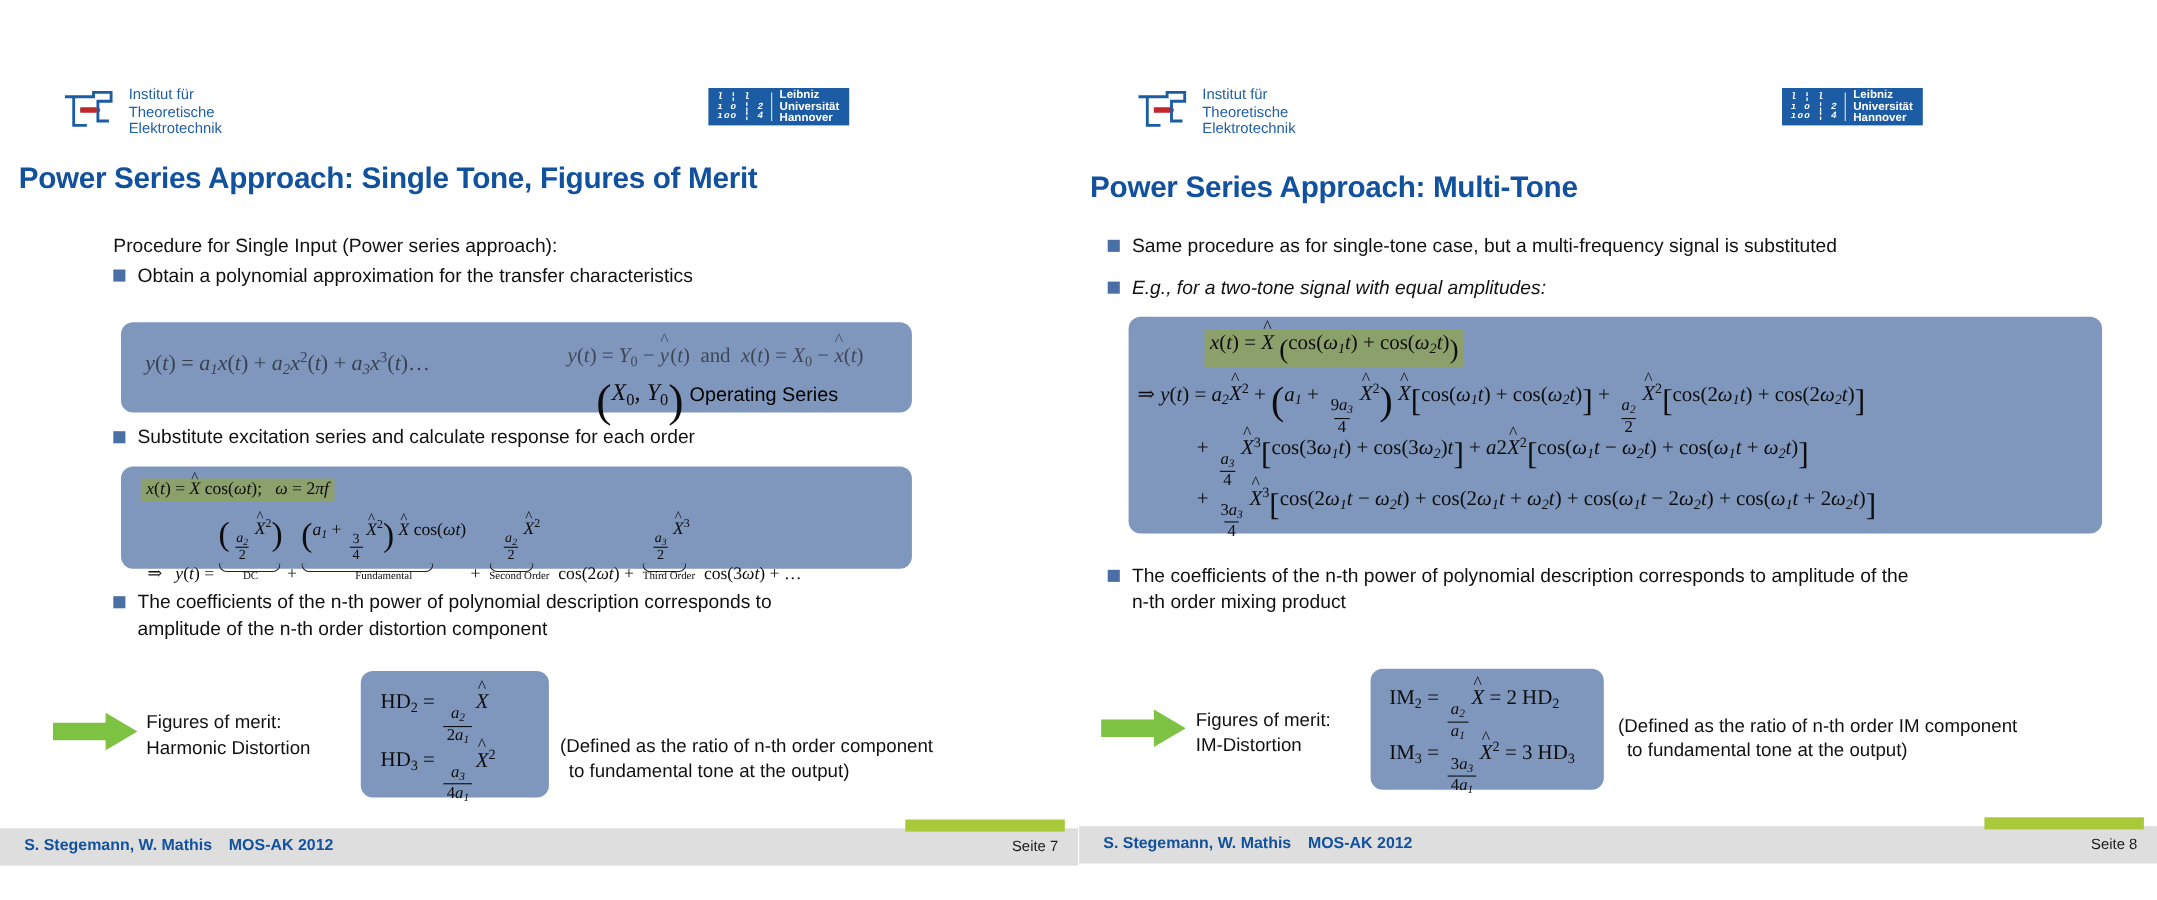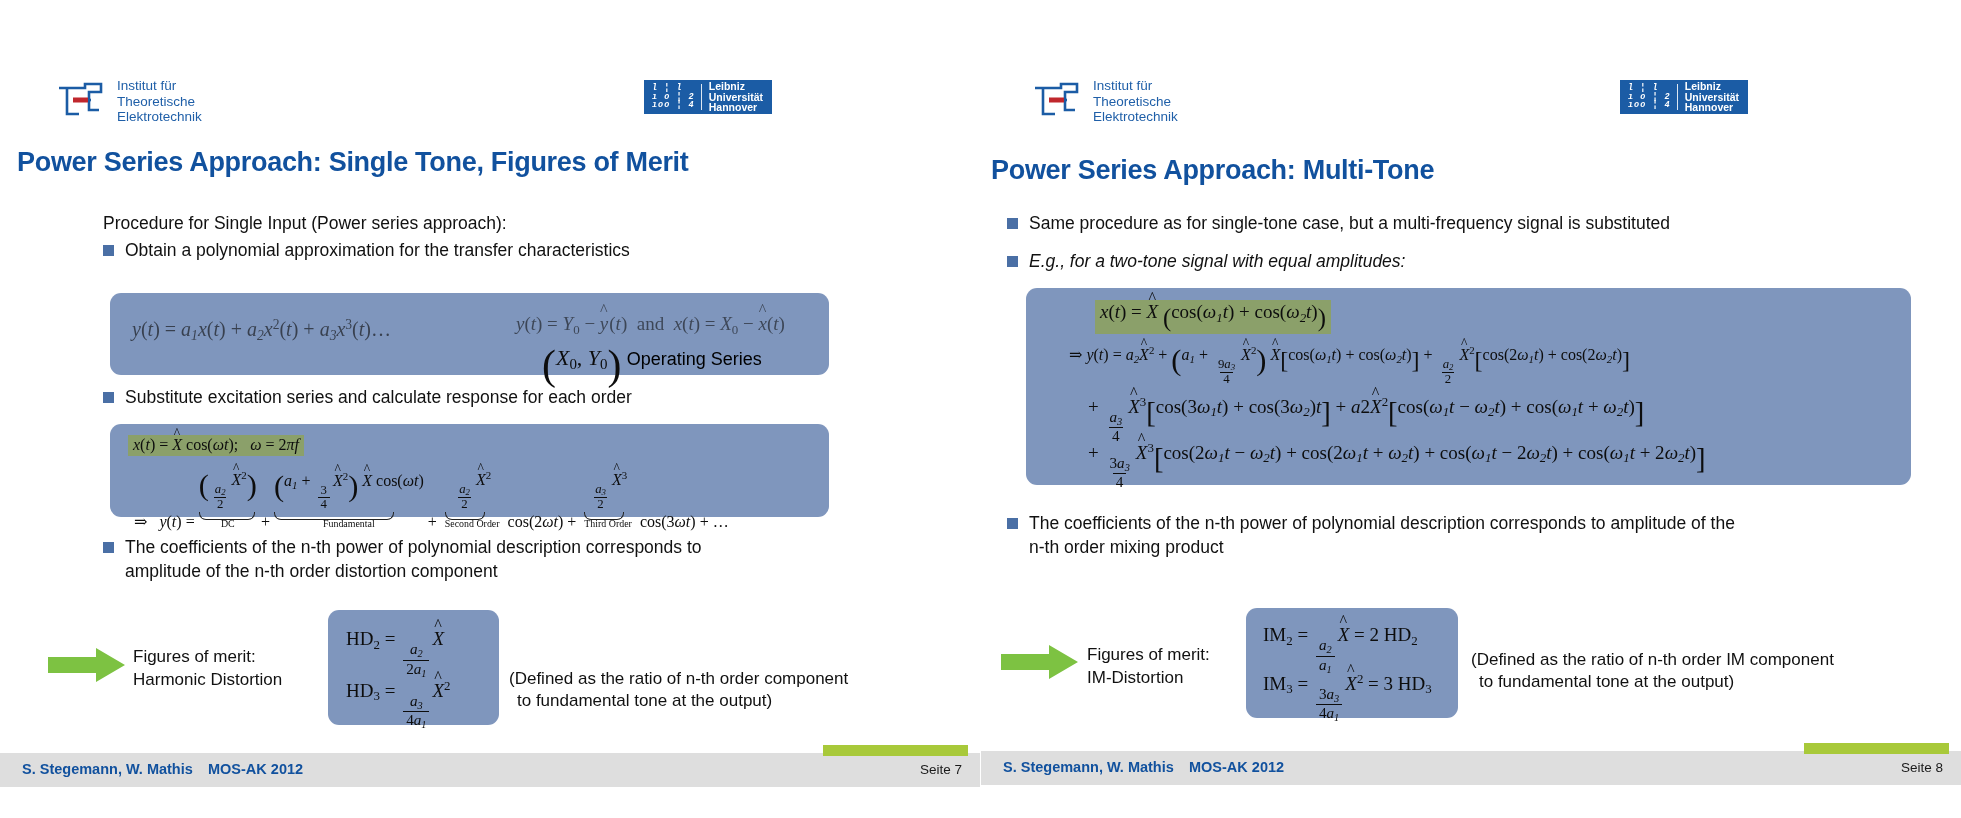--- a/index.html
+++ b/index.html
@@ -280,21 +280,21 @@
   </div>
 
   <div class="eqbox" style="left:45px;top:288px;width:885px;height:197px;">
 
     <div style="position:absolute;left:25px;top:12px;">
       <span class="hl m" style="font-size:19px;margin-left:44px;">
         <span class="mi">x</span>(<span class="mi">t</span>) = <span class="hat"><span class="mi">X</span></span> <span class="bigp" style="font-size:1.3em;">(</span>cos(<span class="mi">ω</span><span class="sub">1</span><span class="mi">t</span>) + cos(<span class="mi">ω</span><span class="sub">2</span><span class="mi">t</span>)<span class="bigp" style="font-size:1.3em;">)</span>
       </span>
     </div>
 
-    <div class="m" style="position:absolute;left:8px;top:55px;font-size:16px;white-space:nowrap;margin-left:35px;">
+    <div class="m" style="position:absolute;left:8px;top:55px;font-size:19px;white-space:nowrap;">
       ⇒ <span class="mi">y</span>(<span class="mi">t</span>) = <span class="mi">a</span><span class="sub">2</span><span class="hat"><span class="mi">X</span></span><span class="sup">2</span> +
       <span class="bigp">(</span><span class="mi">a</span><span class="sub">1</span> + <span class="frac">
           <span class="num">9<span class="mi">a</span><span class="sub">3</span></span>
           <span class="den">4</span>
         </span><span class="hat"><span class="mi">X</span></span><span class="sup">2</span><span class="bigp">)</span> <span class="hat"><span class="mi">X</span></span><span class="bigp" style="font-size:1.5em;">[</span>cos(<span class="mi">ω</span><span class="sub">1</span><span class="mi">t</span>) + cos(<span class="mi">ω</span><span class="sub">2</span><span class="mi">t</span>)<span class="bigp" style="font-size:1.5em;">]</span> + <span class="frac">
           <span class="num"><span class="mi">a</span><span class="sub">2</span></span>
           <span class="den">2</span>
         </span><span class="hat"><span class="mi">X</span></span><span class="sup">2</span><span class="bigp" style="font-size:1.5em;">[</span>cos(2<span class="mi">ω</span><span class="sub">1</span><span class="mi">t</span>) + cos(2<span class="mi">ω</span><span class="sub">2</span><span class="mi">t</span>)<span class="bigp" style="font-size:1.5em;">]</span>
     </div>
 

